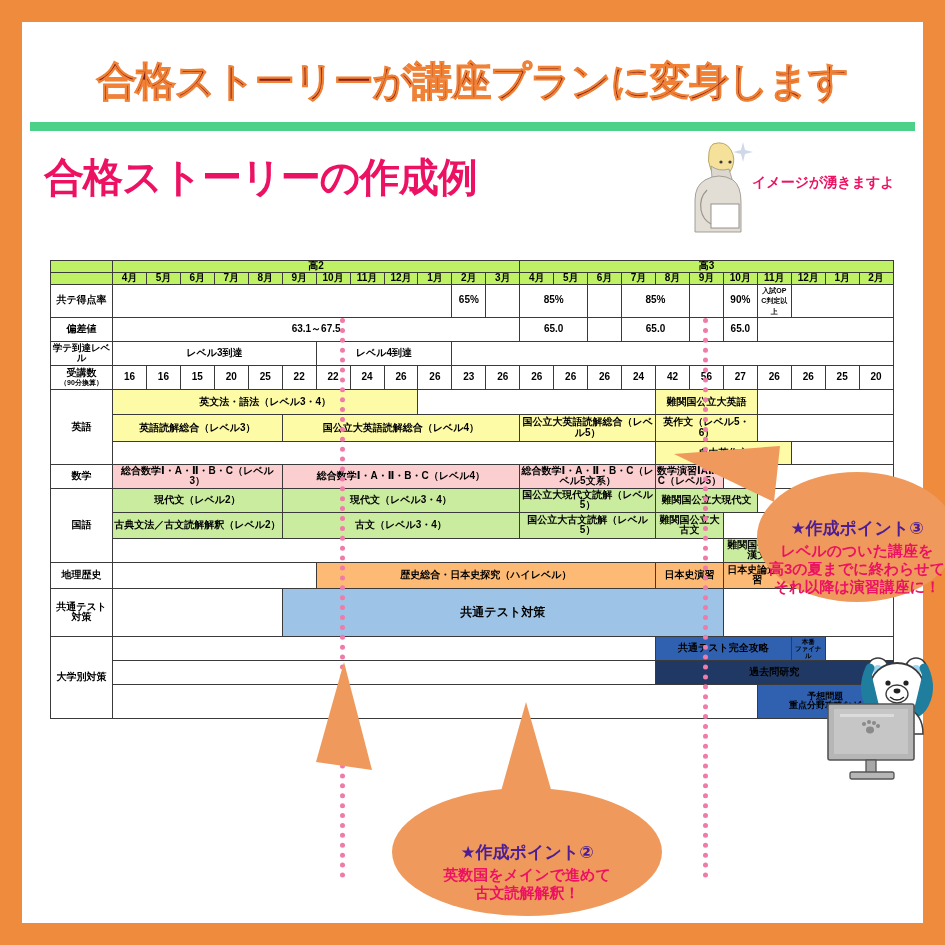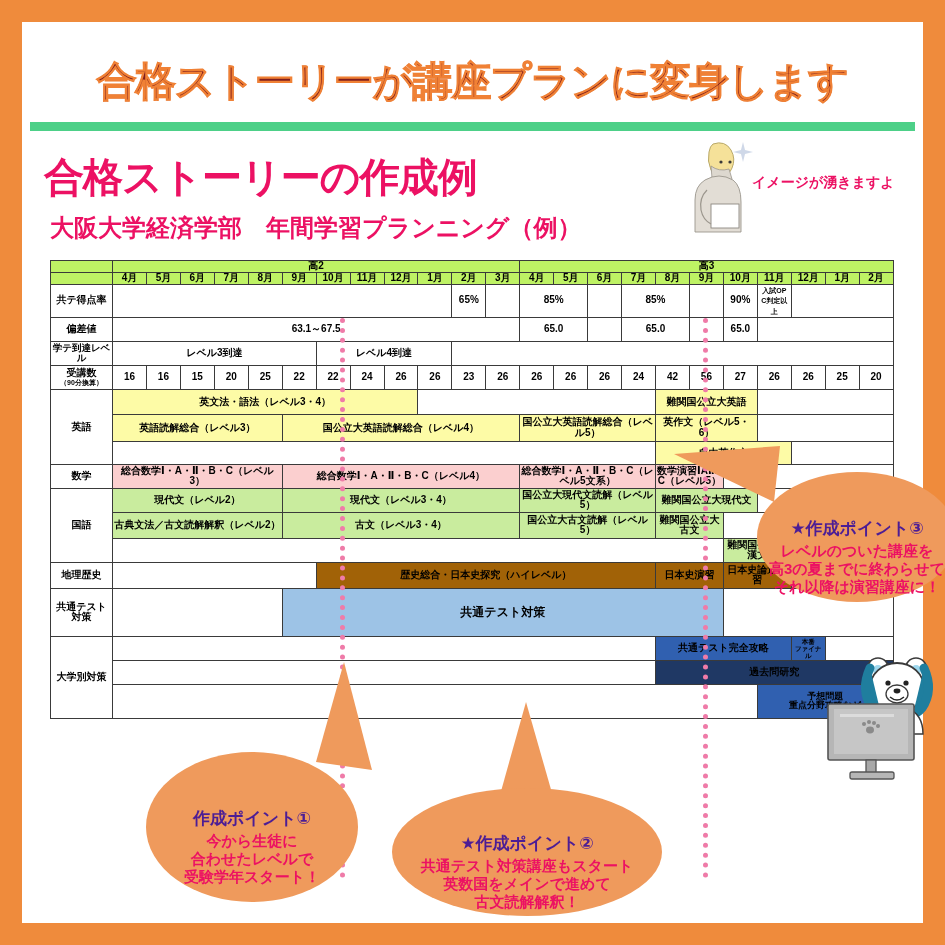--- a/index.html
+++ b/index.html
@@ -65,21 +65,21 @@
     word-break:break-all;
   }
   .hdrgrn{background:#bef264;font-size:12px;}
   .hdrgrn.big{font-size:12px;}
   .rowlab{background:#ffffff;font-size:12px;width:62px;}
   .rowlab .sm{font-size:7px;font-weight:bold;display:block;}
   .blank{background:#ffffff;}
   .yel{background:#fdfba6;}
   .pnk{background:#fbcfcf;}
   .grn{background:#c9ec9e;}
-  .gry{background:#a16207;}
+  .gry{background:#fdba74;}
   .blu{background:#9dc3e6;}
   .dblu{background:#3060b0;color:#fff;}
   .nblu{background:#1f3864;color:#fff;}
   .tiny{font-size:7.5px;}
   .tiny2{font-size:8.5px;}
   .tiny3{font-size:9px;}
   .nb{font-weight:bold;font-size:12px;margin-left:13px;}
   .pct{font-size:12px;}
   .lft{text-align:left;padding-left:3px;font-size:7px;font-weight:bold;}
 
@@ -108,21 +108,20 @@
   .mascot{position:absolute;left:790px;top:608px;width:150px;height:150px;z-index:8;}
 </style>
 </head>
 <body>
 
 <div id="page">
 
   <div class="hdr-title">合格ストーリーが講座プランに変身します</div>
   <div class="green-bar"></div>
   <div class="hdr-sub">合格ストーリーの作成例</div>
-  <div class="hdr-sub2">大阪大学経済学部　年間学習プランニング（例）</div>
   <div class="hdr-note">イメージが湧きますよ</div>
 
   <svg class="person" viewBox="0 0 80 100">
     <path d="M36 6 q12 -4 18 6 q5 9 1 18 q-3 7 -9 8 q-8 1 -12 -6 q-4 -9 -2 -18 q1 -6 4 -8z" fill="#f5e199" stroke="#b9a96a" stroke-width="1"></path>
     <path d="M34 28 q8 6 18 3 l3 10 q-10 5 -20 -1z" fill="#ddd8cf" stroke="#9b968d" stroke-width="0.8"></path>
     <path d="M28 42 q14 -8 28 0 q8 6 8 22 l0 30 l-46 0 l0 -32 q0 -14 10 -20z" fill="#e2ddd5" stroke="#9b968d" stroke-width="0.9"></path>
     <rect x="34" y="66" width="28" height="24" fill="#fff" stroke="#8d8880" stroke-width="0.9"></rect>
     <path d="M30 52 q-8 8 -6 20 q2 10 10 14" fill="none" stroke="#9b968d" stroke-width="1.2"></path>
     <circle cx="44" cy="24" r="1.6" fill="#3a3a3a"></circle>
     <circle cx="53" cy="24" r="1.6" fill="#3a3a3a"></circle>
@@ -344,33 +343,26 @@
       <circle cx="62" cy="93" r="2"></circle>
         <circle cx="66" cy="96" r="2"></circle>
     </g>
     <rect x="54" y="130" width="10" height="14" fill="#a8a8a8" stroke="#555" stroke-width="1.3"></rect>
     <rect x="38" y="142" width="44" height="7" rx="2" fill="#b6b6b6" stroke="#555" stroke-width="1.3"></rect>
   </svg>
 
   <svg class="tail" style="left:292px;top:640px;width:60px;height:110px" viewBox="0 0 60 110">
     <polygon points="30,0 58,108 2,100" fill="#ef9a5c"></polygon>
   </svg>
-  <div class="bub" id="bub1">
-    <div class="t1">作成ポイント①</div>
-    <div class="t2">今から生徒に</div>
-    <div class="t2">合わせたレベルで</div>
-    <div class="t2">受験学年スタート！</div>
-  </div>
 
   <svg class="tail" style="left:470px;top:680px;width:70px;height:110px" viewBox="0 0 70 110">
     <polygon points="34,0 64,105 6,100" fill="#ef9a5c"></polygon>
   </svg>
   <div class="bub" id="bub2">
     <div class="t1">★作成ポイント②</div>
-    <div class="t2">共通テスト対策講座もスタート</div>
     <div class="t2">英数国をメインで進めて</div>
     <div class="t2">古文読解解釈！</div>
   </div>
 
   <svg class="tail" style="left:652px;top:424px;width:110px;height:60px" viewBox="0 0 110 60">
     <polygon points="0,8 106,0 100,56" fill="#ef9a5c"></polygon>
   </svg>
   <div class="bub" id="bub3">
     <div class="t1">★作成ポイント③</div>
     <div class="t2">レベルのついた講座を</div>

